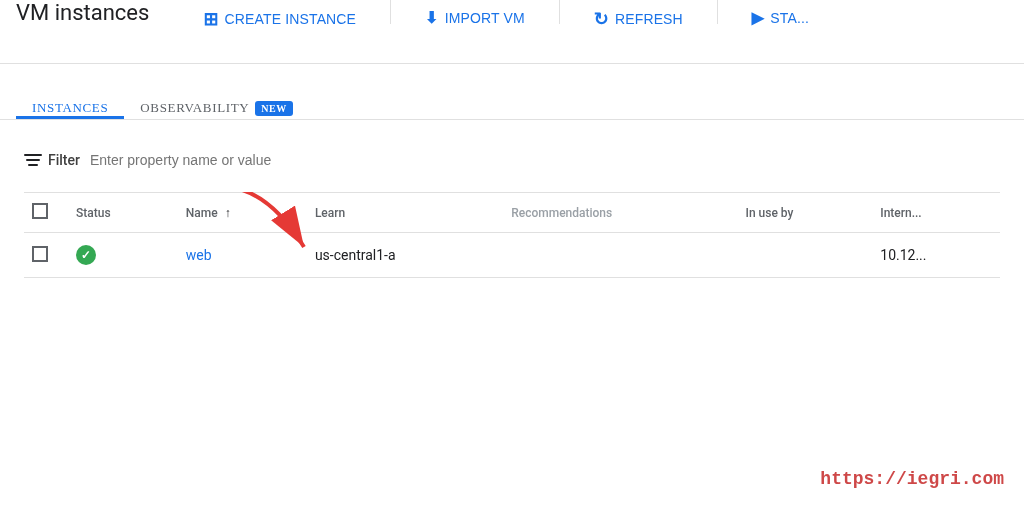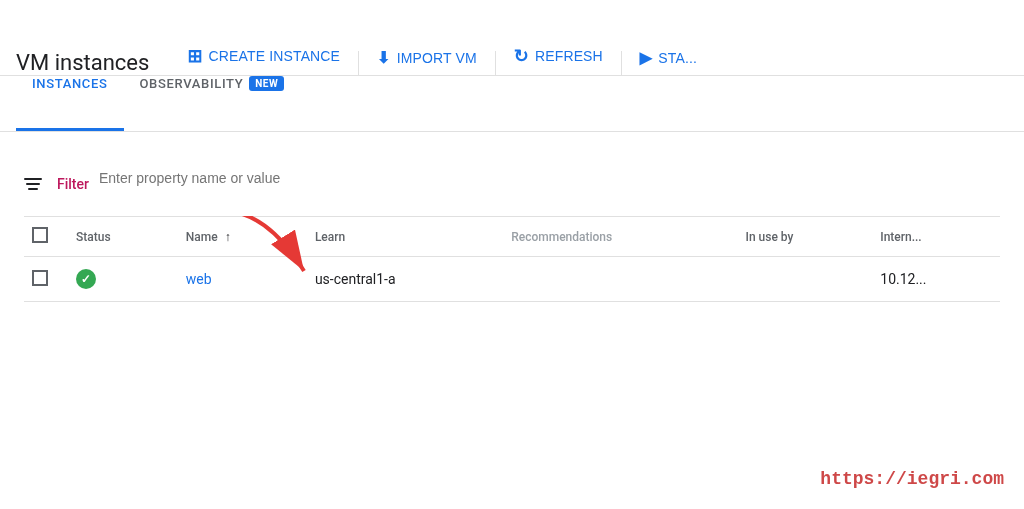--- a/index.html
+++ b/index.html
@@ -1,25 +1,25 @@
 <!DOCTYPE html>
 <html><head>
   <meta charset="utf-8">
   <style>
     * { box-sizing: border-box; margin: 0; padding: 0; }
     body { font-family: 'Roboto', Arial, sans-serif; background: #fff; color: #202124; font-size: 14px; }
 
     
     .toolbar {
       display: flex;
-      align-items: flex-end;
+      align-items: flex-start;
       padding: 0 16px;
-      height: 76px;
+      height: 64px;
       border-bottom: 1px solid #e0e0e0;
-      gap: 0;
+      gap: 16px;
     }
     .toolbar-title {
       font-size: 22px;
       font-weight: 400;
       color: #202124;
       margin-right: 24px;
       white-space: nowrap;
     }
     .toolbar-btn {
       display: flex;
@@ -50,31 +50,32 @@
     
     .tabs-container {
       display: flex;
       align-items: flex-end;
       padding: 0 16px;
       border-bottom: 1px solid #e0e0e0;
       height: 56px;
     }
     .tab {
       display: flex;
-      align-items: flex-start;
+      align-items: flex-end;
       gap: 6px;
       padding: 0 16px;
       height: 100%;
       font-size: 13px;
       font-weight: 500;
       color: #5f6368;
       cursor: pointer;
       border-bottom: 3px solid transparent;
       letter-spacing: 0.05em;
       text-transform: uppercase;
+      font-family: Liberation Serif, serif;
     }
     .tab.active {
       color: #1a73e8;
       border-bottom: 3px solid #1a73e8;
     }
     .tab-badge {
       background: #1a73e8;
       color: #fff;
       font-size: 10px;
       font-weight: 700;
@@ -103,25 +104,24 @@
     .filter-bar {
       display: flex;
       align-items: center;
       gap: 10px;
       margin-bottom: 0;
       padding: 8px 0;
     }
     .filter-icon-wrap {
       display: flex;
       align-items: center;
-      gap: 15px;
-      color: #be185d;
+      gap: 6px;
+      color: #404040;
       font-weight: 500;
       font-size: 14px;
-      margin-top: 12px;
     }
     .filter-icon {
       display: flex;
       flex-direction: column;
       gap: 3px;
       cursor: pointer;
     }
     .filter-icon span {
       display: block;
       height: 2px;

